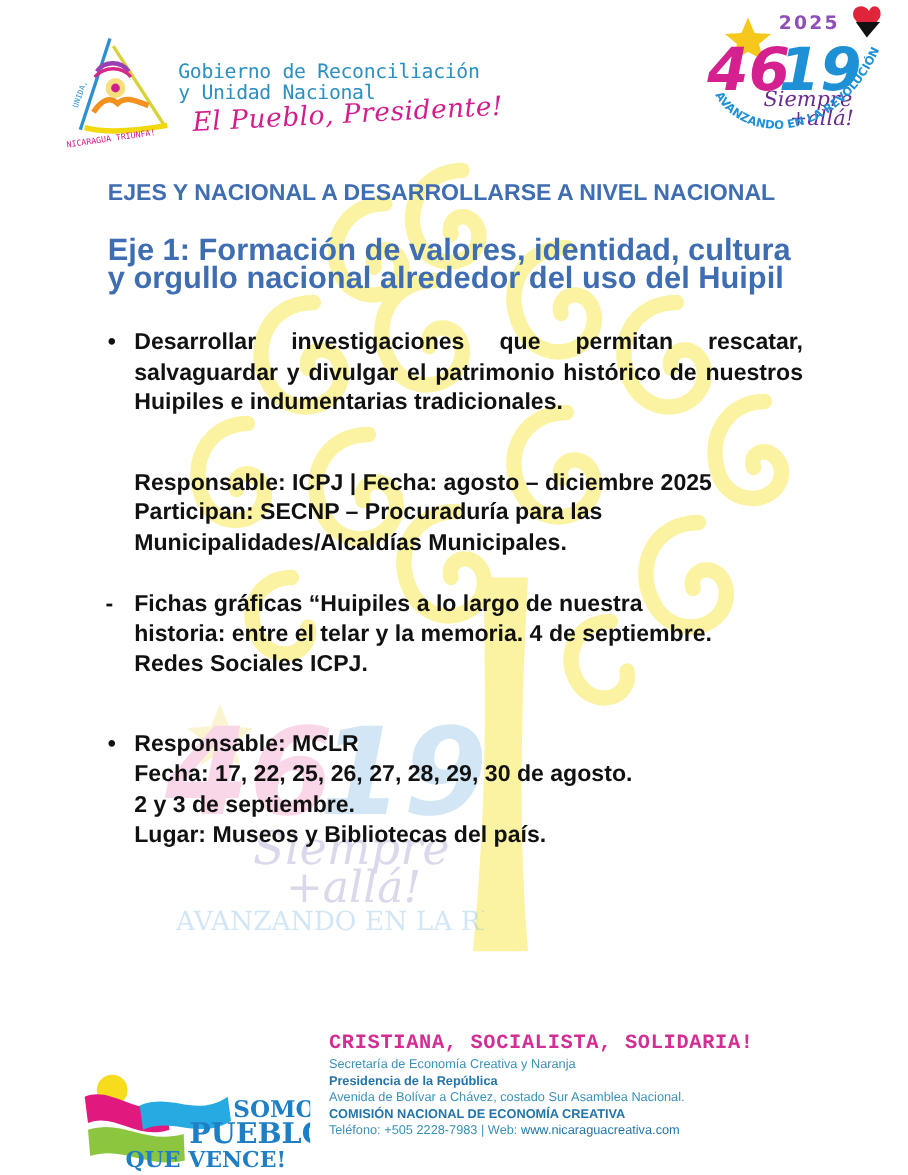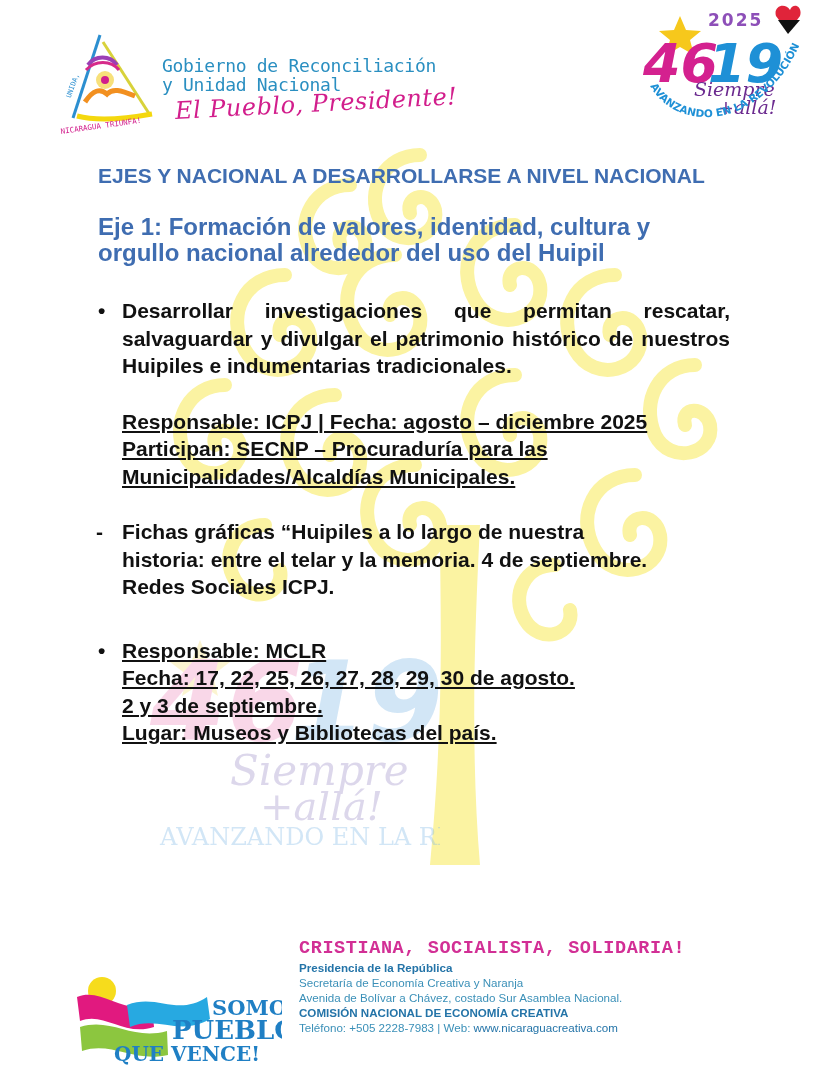--- a/index.html
+++ b/index.html
@@ -14,29 +14,29 @@
     .header-left { position: absolute; left: 55px; top: 30px; width: 420px; height: 110px; }
     .gov-logo { position: absolute; left: 0; top: 0; width: 110px; height: 108px; }
     .gov-name { position: absolute; left: 107px; top: 26px; color: #2a8fc1; font-family: "DejaVu Sans Mono", monospace; font-size: 18px; line-height: 19px; font-weight: normal; letter-spacing: -0.3px; }
     .gov-slogan { position: absolute; left: 120px; top: 67px; color: #d21e8c; font-family: "DejaVu Serif", serif; font-style: italic; font-size: 24px; letter-spacing: 0.5px; transform: rotate(-3deg); transform-origin: left center; }
 
     .header-right { position: absolute; left: 640px; top: 4px; width: 170px; height: 136px; }
 
     
     .content { position: absolute; left: 98px; top: 163px; width: 632px; }
     .doc-title { color: #3f6db1; font-weight: bold; font-size: 21px; line-height: 26px; }
-    .axis-title { color: #3f6db1; font-weight: bold; font-size: 24px; line-height: 26px; margin-top: 25px; }
+    .axis-title { color: #3f6db1; font-weight: bold; font-size: 28px; line-height: 26px; margin-top: 25px; }
 
     .item { position: relative; color: #111; font-weight: bold; font-size: 21px; line-height: 27.5px; padding-left: 24px; }
     .item .marker { position: absolute; left: 0; top: 0; width: 20px; }
     .item .just { text-align: justify; text-align-last: left; }
     .item1 { margin-top: 31px; }
     .item2 { margin-top: 28px; }
     .item3 { margin-top: 36px; }
-    .details { margin-top: 28px; text-decoration: underline; }
+    .details { margin-top: 45px; }
     .dash-marker { left: -2px !important; }
 
     
     .footer-logo { position: absolute; left: 72px; top: 975px; width: 210px; height: 90px; }
     .footer-text { position: absolute; left: 299px; top: 938px; width: 440px; }
     .footer-motto { color: #d22f95; font-family: "Liberation Mono", monospace; font-weight: bold; font-size: 18.5px; letter-spacing: 0.6px; line-height: 22px; }
     .footer-line { color: #3b90b8; font-size: 11.6px; line-height: 15px; }
     .footer-line.bold { font-weight: bold; color: #2474a8; }
     .footer-line a { color: #2474a8; }
   </style>
@@ -144,20 +144,20 @@
   <path d="M5 22 C30 12 50 40 80 30 L82 52 C52 62 32 36 8 46 Z" fill="#e1197f"></path>
   <path d="M55 30 C85 18 105 42 135 22 L138 44 C108 62 85 40 58 52 Z" fill="#27a9e1"></path>
   <path d="M8 52 C40 42 60 66 95 56 L96 80 C62 88 40 66 10 76 Z" fill="#8cc63f"></path>
   <text x="140" y="40" font-family="DejaVu Serif" font-weight="bold" font-size="21" fill="#1f7fc4">SOMOS</text>
   <text x="100" y="64" font-family="DejaVu Serif" font-weight="bold" font-size="26" fill="#1f7fc4">PUEBLO</text>
   <text x="42" y="86" font-family="DejaVu Serif" font-weight="bold" font-size="20" fill="#1f7fc4">QUE VENCE!</text>
 </svg>
 
 <footer class="footer-text">
   <div class="footer-motto">CRISTIANA, SOCIALISTA, SOLIDARIA!</div>
+  <div class="footer-line">Secretaría de Economía Creativa y Naranja</div>
   <div class="footer-line bold">Presidencia de la República</div>
-  <div class="footer-line">Secretaría de Economía Creativa y Naranja</div>
   <div class="footer-line">Avenida de Bolívar a Chávez, costado Sur Asamblea Nacional.</div>
   <div class="footer-line bold">COMISIÓN NACIONAL DE ECONOMÍA CREATIVA</div>
   <div class="footer-line">
     <span>Teléfono: +505 2228-7983 | Web: </span><a>www.nicaraguacreativa.com</a>
   </div>
 </footer>
 
 </body></html>

